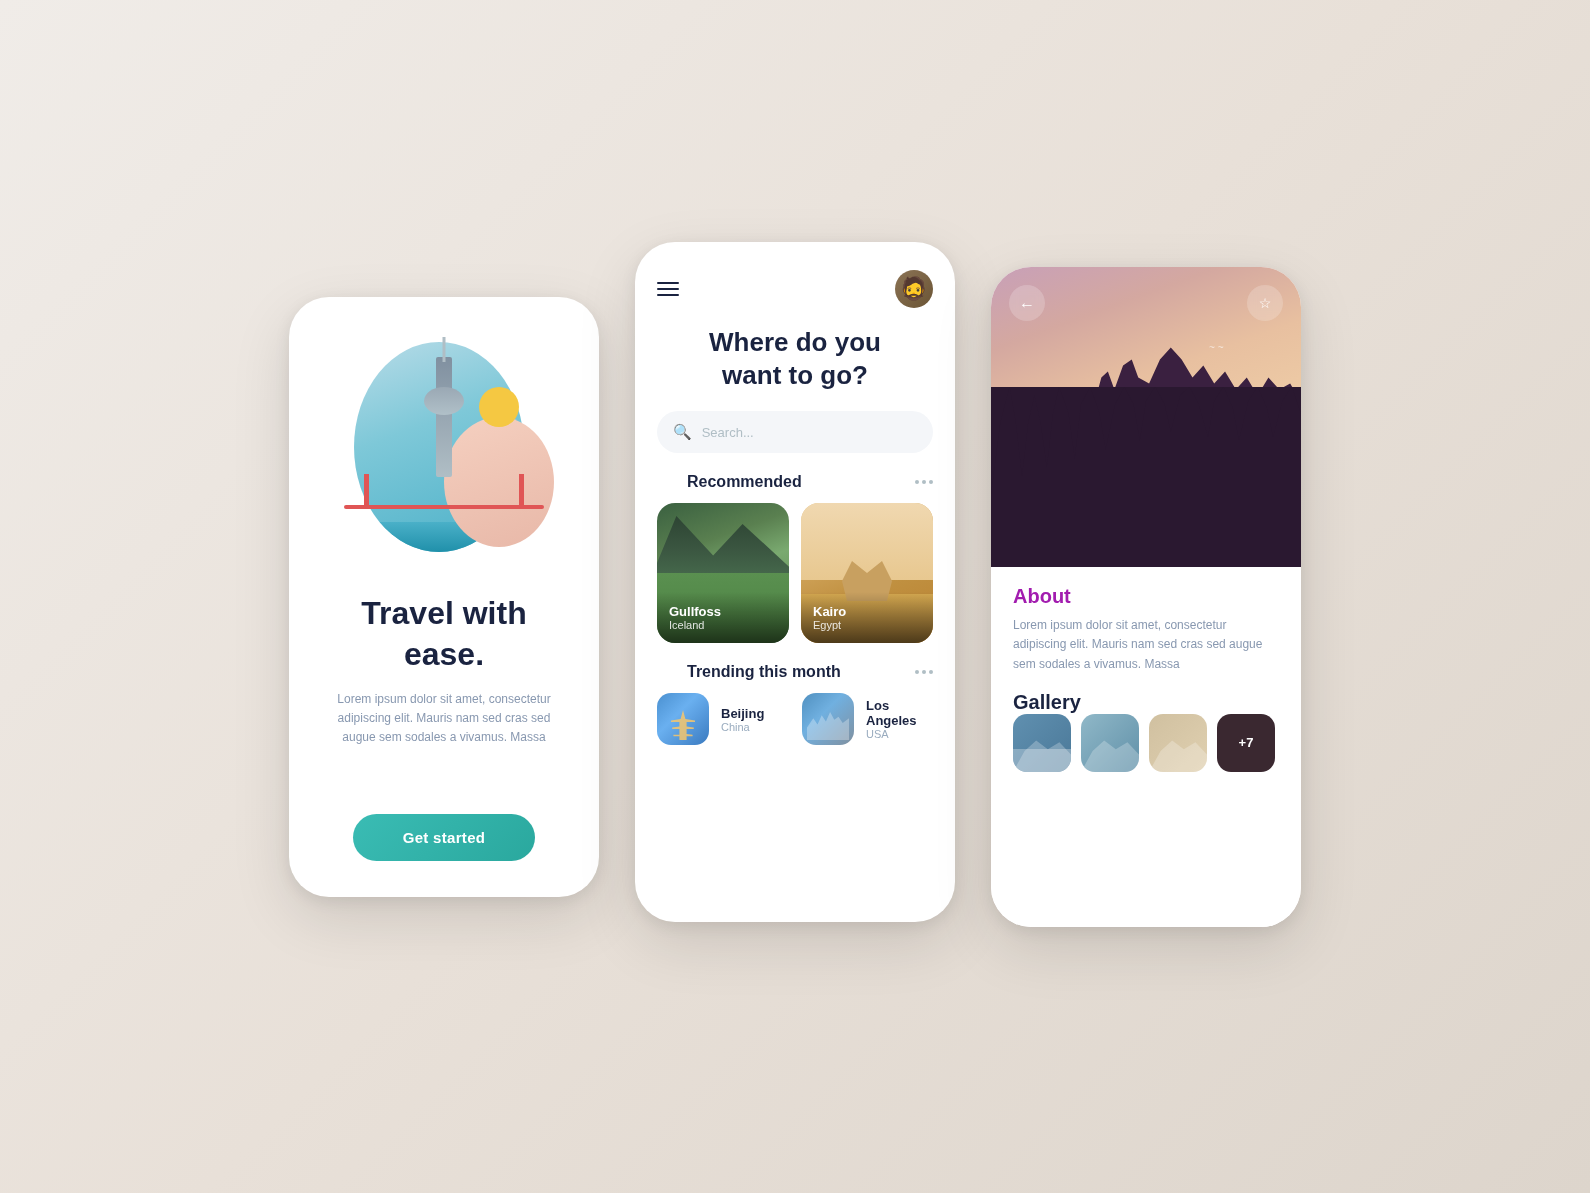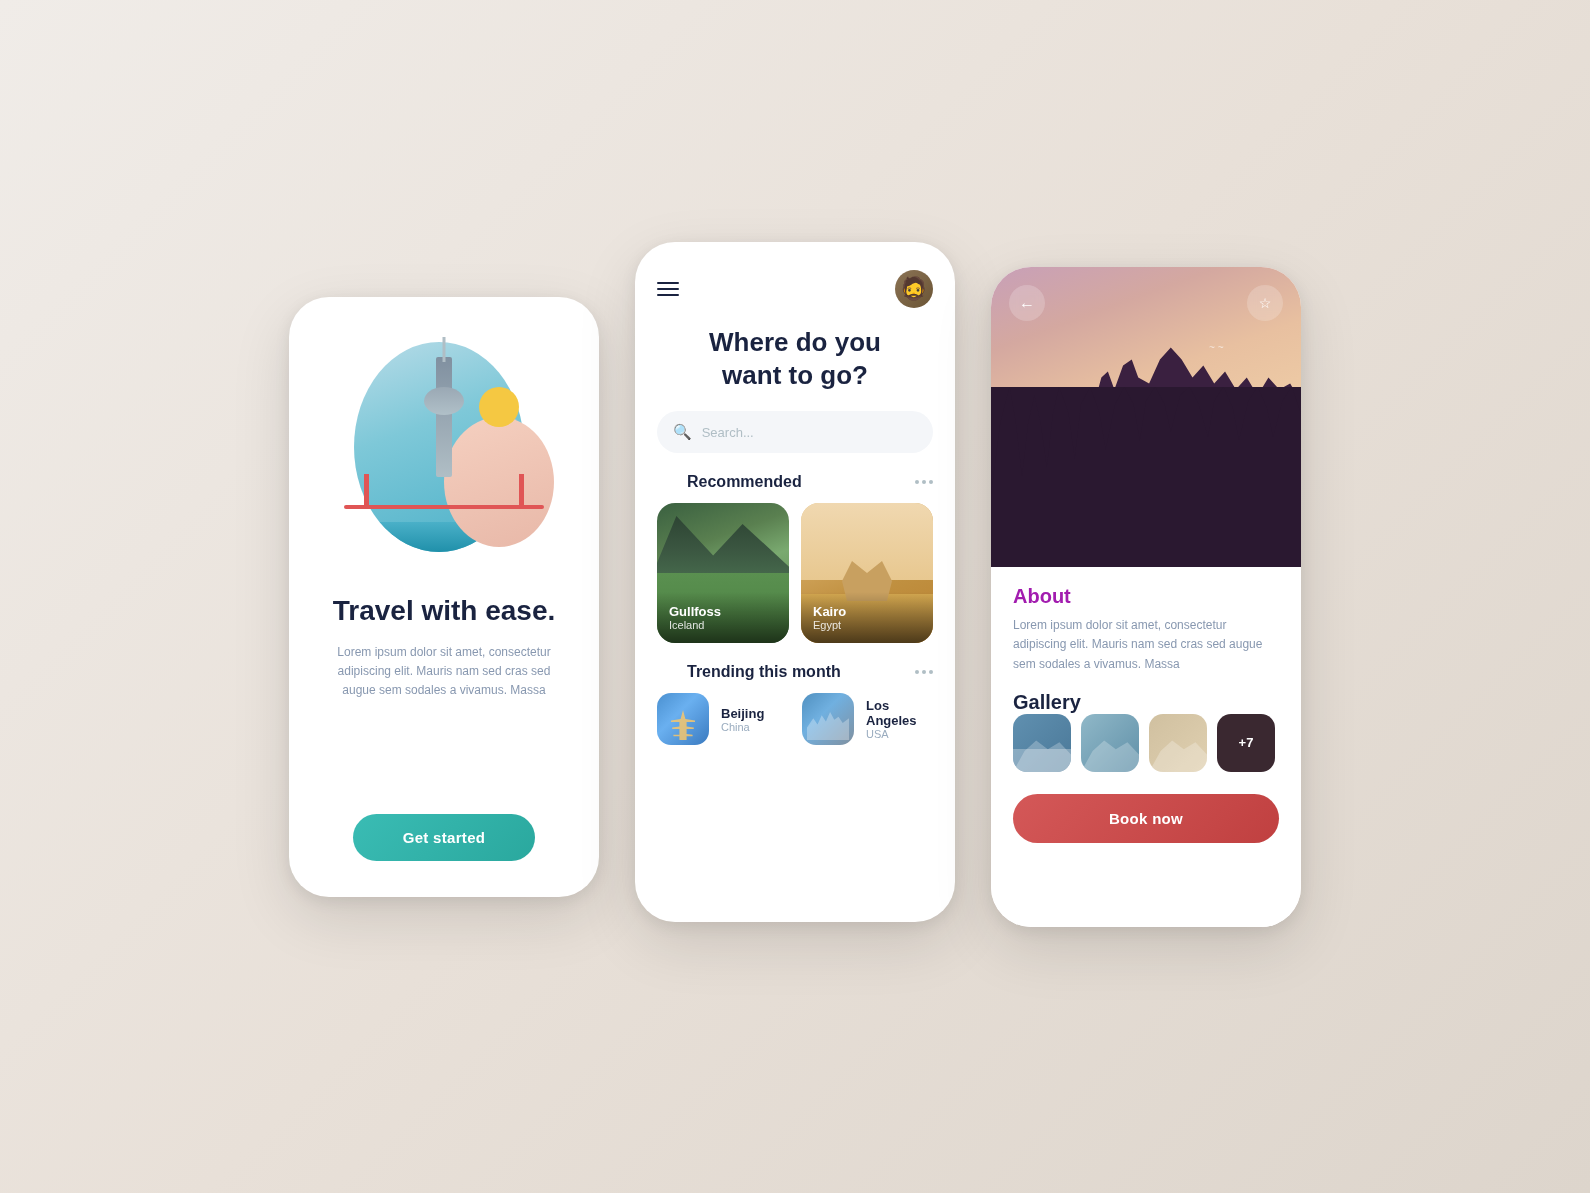--- a/index.html
+++ b/index.html
@@ -153,21 +153,21 @@
       height: 130px;
       border-radius: 50%;
       background: linear-gradient(160deg, #f5d0c0 0%, #e8b8a8 100%);
       position: absolute;
       right: 0;
       bottom: 10px;
       z-index: 0;
     }
 
     .screen1-title {
-      font-size: 28px;
+      font-size: 32px;
       font-weight: 700;
       color: #1a2340;
       text-align: center;
       margin-bottom: 14px;
       line-height: 1.3;
     }
 
     .screen1-subtitle {
       font-size: 12px;
       color: #8898b0;
@@ -804,17 +804,16 @@
           <div class="gallery-mountain"></div>
         </div>
         <div class="gallery-thumb gallery-thumb-3">
           <div class="gallery-mountain"></div>
         </div>
         <div class="gallery-thumb gallery-thumb-4">
           <span>+7</span>
         </div>
       </div>
 
-      <button class="book-btn">Book now</button>
     </div>
   </div>
 
 </div>
 
 </body></html>

